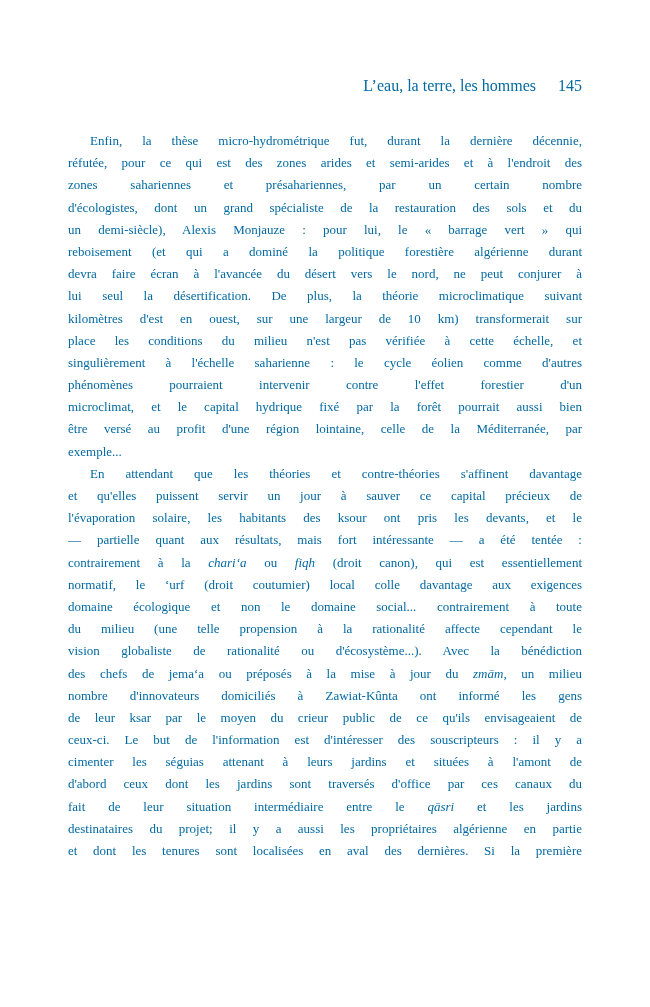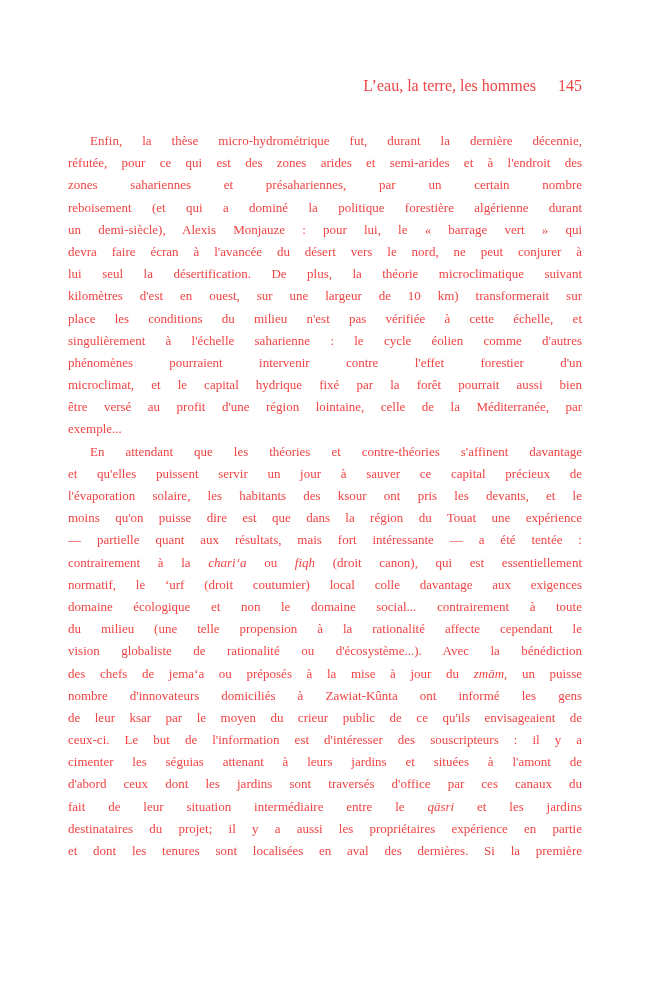--- a/index.html
+++ b/index.html
@@ -1,20 +1,20 @@
 <!DOCTYPE html>
 <html><head>
 <meta charset="utf-8">
 <style>
   html, body { margin: 0; padding: 0; background: #ffffff; }
   body { width: 650px; height: 1007px; position: relative; overflow: hidden; }
   .page {
     position: absolute; left: 0; top: 0; width: 650px; height: 943px;
     font-family: "Liberation Serif", "DejaVu Serif", serif;
-    color: #ef4444;
+    color: #0369a1;
   }
   .running-head {
     position: absolute; top: 76px; right: 68px;
     font-size: 16px; line-height: 20px; white-space: nowrap;
   }
   .running-head .page-number { margin-left: 22px; }
   .body-text {
     position: absolute; left: 68px; top: 130px; width: 514px;
     font-size: 13px; line-height: 22.2px;
   }
@@ -32,47 +32,47 @@
 <div class="page">
   <div class="running-head">
     <span>L’eau, la terre, les hommes</span><span class="page-number">145</span>
   </div>
 
   <div class="body-text" id="body-text">
       <div>
         <span class="line indent"><span>Enfin, la thèse micro-hydrométrique fut, durant la dernière décennie,</span></span>
         <span class="line"><span>réfutée, pour ce qui est des zones arides et semi-arides et à l'endroit des</span></span>
         <span class="line"><span>zones sahariennes et présahariennes, par un certain nombre</span></span>
+        <span class="line"><span>d'écologistes, dont un grand spécialiste de la restauration des sols et du</span></span>
+        <span class="line"><span>un demi-siècle), Alexis Monjauze : pour lui, le « barrage vert » qui</span></span>
         <span class="line"><span>reboisement (et qui a dominé la politique forestière algérienne durant</span></span>
-        <span class="line"><span>un demi-siècle), Alexis Monjauze : pour lui, le « barrage vert » qui</span></span>
         <span class="line"><span>devra faire écran à l'avancée du désert vers le nord, ne peut conjurer à</span></span>
         <span class="line"><span>lui seul la désertification. De plus, la théorie microclimatique suivant</span></span>
         <span class="line"><span>kilomètres d'est en ouest, sur une largeur de 10 km) transformerait sur</span></span>
         <span class="line"><span>place les conditions du milieu n'est pas vérifiée à cette échelle, et</span></span>
         <span class="line"><span>singulièrement à l'échelle saharienne : le cycle éolien comme d'autres</span></span>
         <span class="line"><span>phénomènes pourraient intervenir contre l'effet forestier d'un</span></span>
         <span class="line"><span>microclimat, et le capital hydrique fixé par la forêt pourrait aussi bien</span></span>
         <span class="line"><span>être versé au profit d'une région lointaine, celle de la Méditerranée, par</span></span>
         <span class="line last"><span>exemple...</span></span>
       </div>
       <div>
         <span class="line indent"><span>En attendant que les théories et contre-théories s'affinent davantage</span></span>
         <span class="line"><span>et qu'elles puissent servir un jour à sauver ce capital précieux de</span></span>
         <span class="line"><span>l'évaporation solaire, les habitants des ksour ont pris les devants, et le</span></span>
-        <span class="line"><span>moins qu'on puisse dire est que dans la région du Touat une expérience</span></span>
         <span class="line"><span>— partielle quant aux résultats, mais fort intéressante — a été tentée :</span></span>
         <span class="line"><span>contrairement à la </span><em>chari‘a</em><span> ou </span><em>fiqh</em><span> (droit canon), qui est essentiellement</span></span>
         <span class="line"><span>normatif, le ‘urf (droit coutumier) local colle davantage aux exigences</span></span>
         <span class="line"><span>domaine écologique et non le domaine social... contrairement à toute</span></span>
         <span class="line"><span>du milieu (une telle propension à la rationalité affecte cependant le</span></span>
         <span class="line"><span>vision globaliste de rationalité ou d'écosystème...). Avec la bénédiction</span></span>
-        <span class="line"><span>des chefs de jema‘a  ou préposés à la mise à jour du </span><em>zmām</em><span>, un puisse</span></span>
+        <span class="line"><span>des chefs de jema‘a  ou préposés à la mise à jour du </span><em>zmām</em><span>, un milieu</span></span>
         <span class="line"><span>nombre d'innovateurs domiciliés à Zawiat-Kûnta ont informé les gens</span></span>
         <span class="line"><span>de leur ksar par le moyen du crieur public de ce qu'ils envisageaient de</span></span>
         <span class="line"><span>ceux-ci. Le but de l'information est d'intéresser des souscripteurs : il y a</span></span>
         <span class="line"><span>cimenter les séguias attenant à leurs jardins et situées à l'amont de</span></span>
         <span class="line"><span>d'abord ceux dont les jardins sont traversés d'office par ces canaux du</span></span>
         <span class="line"><span>fait de leur situation intermédiaire entre le </span><em>qāsri</em><span> et les jardins</span></span>
-        <span class="line"><span>destinataires du projet; il y a aussi les propriétaires expérience en partie</span></span>
+        <span class="line"><span>destinataires du projet; il y a aussi les propriétaires algérienne en partie</span></span>
         <span class="line"><span>et dont les tenures sont localisées en aval des dernières. Si la première</span></span>
       </div>
     </div>
 </div>
 
 </body></html>

